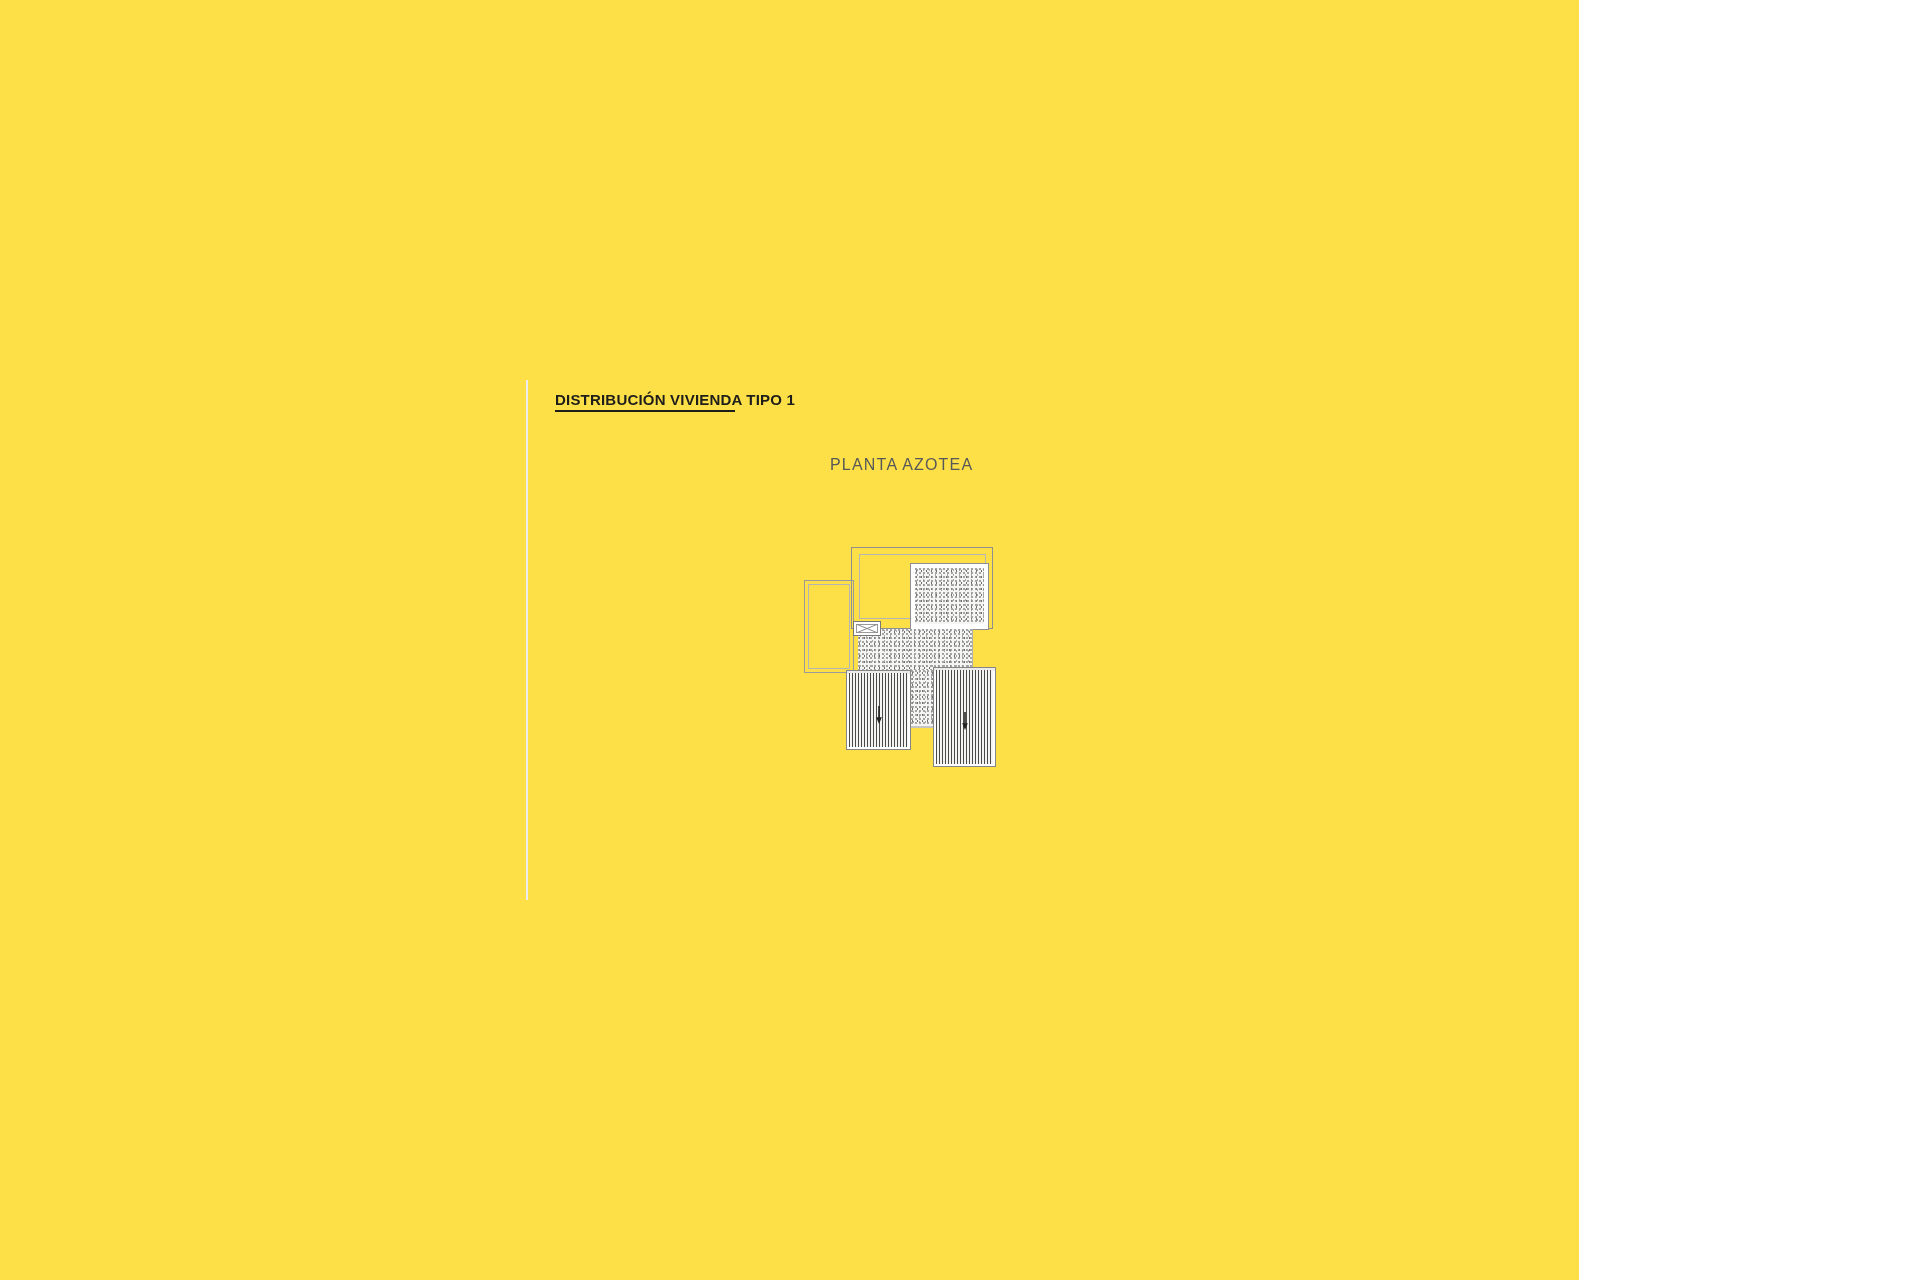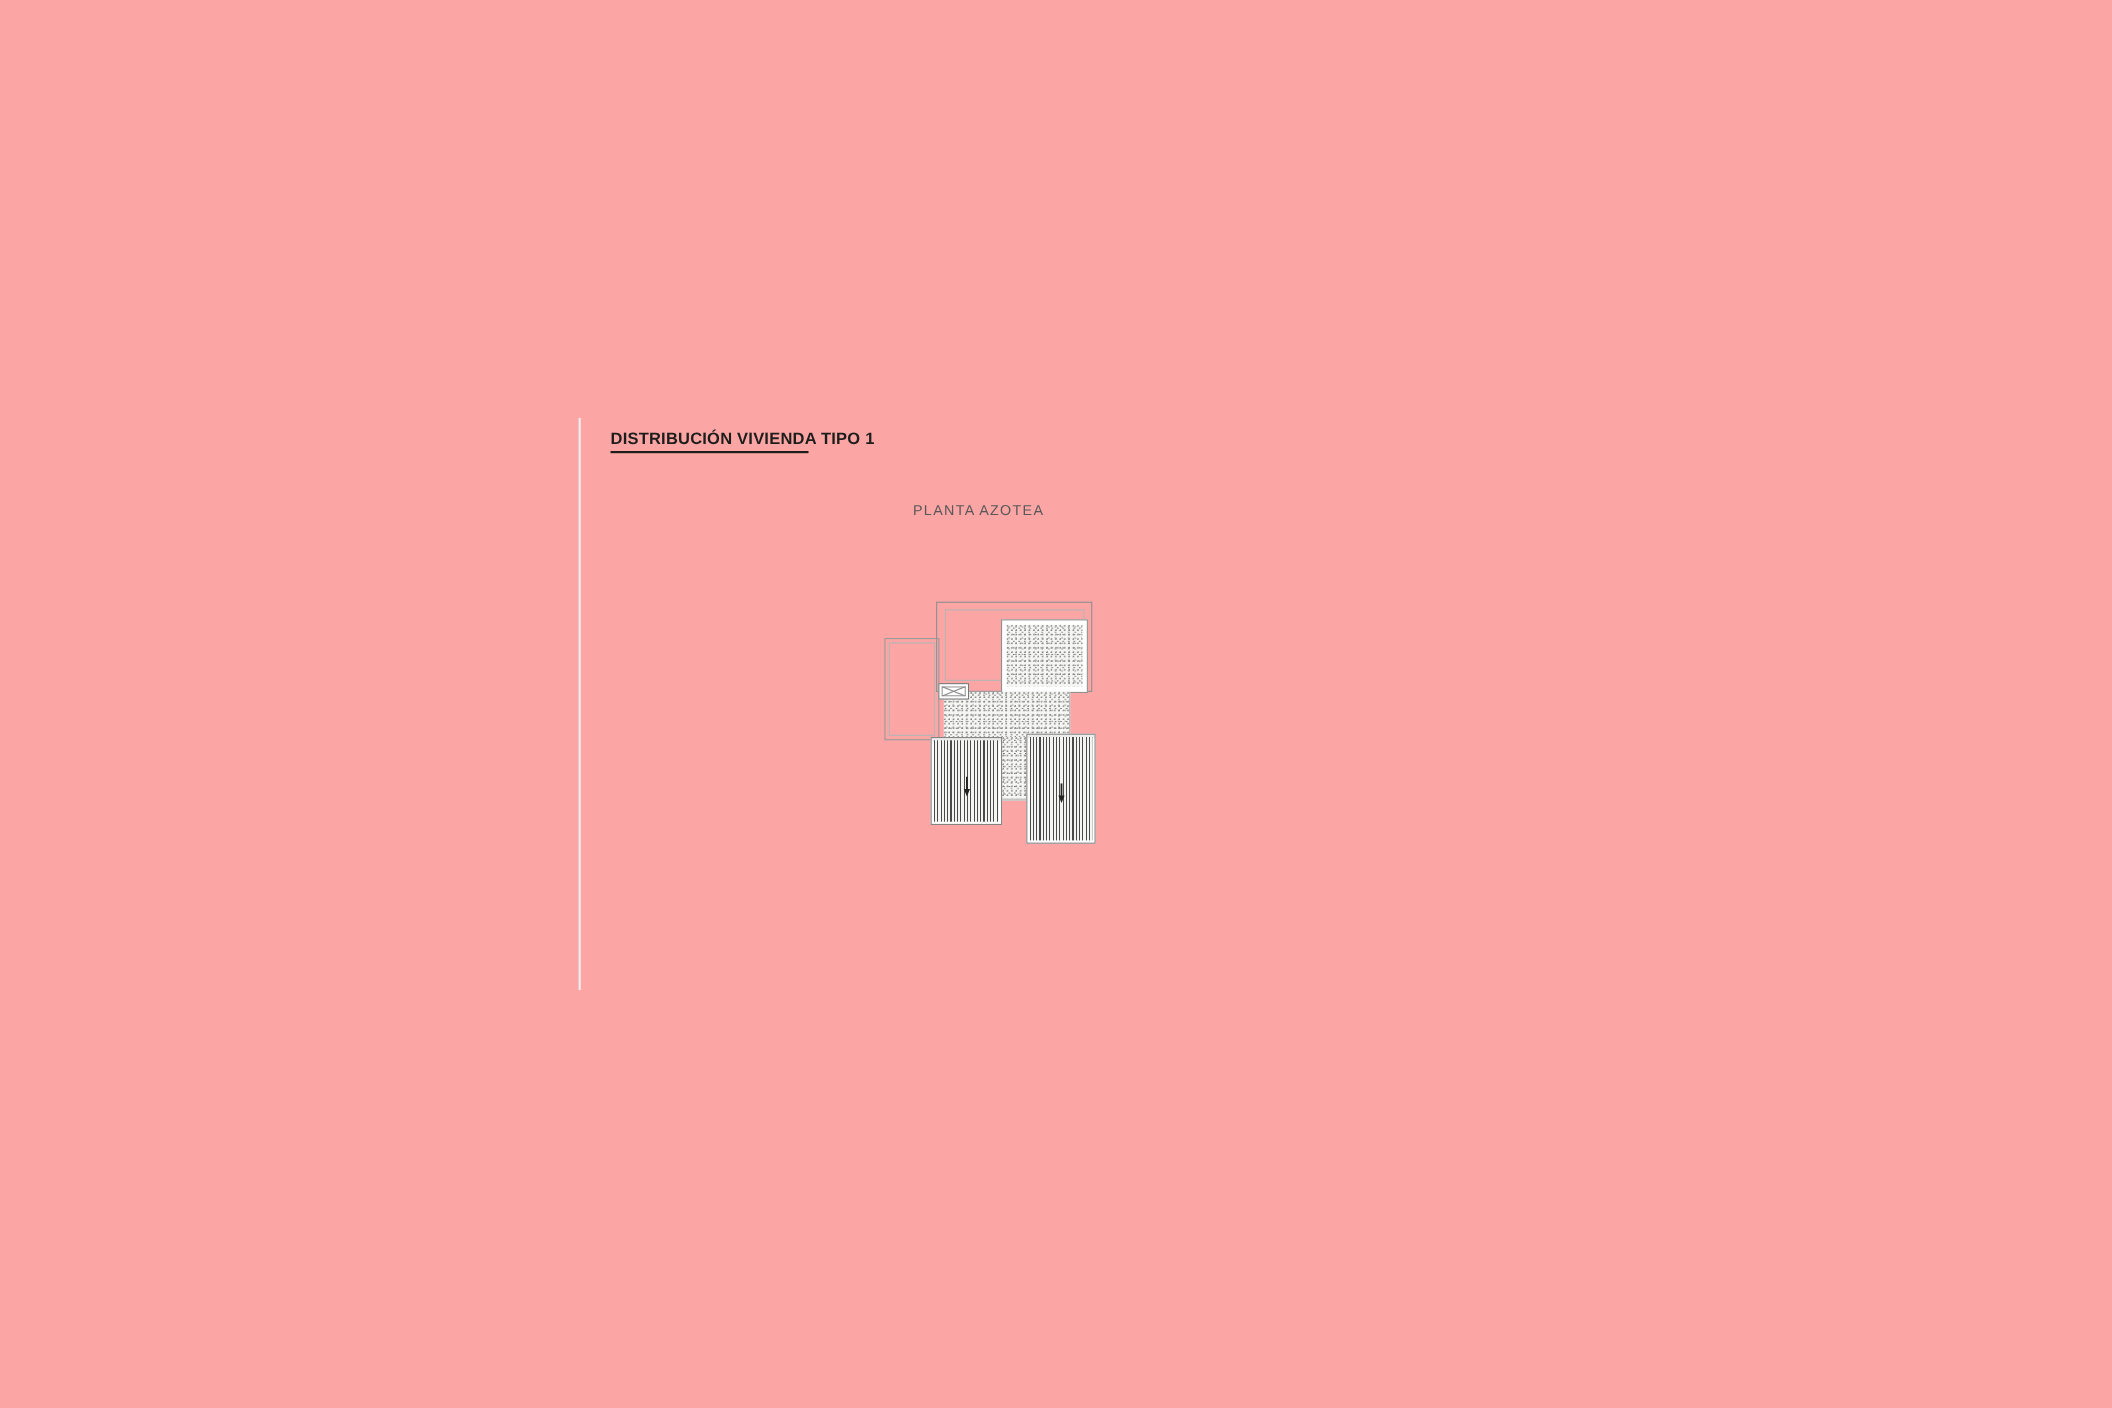--- a/index.html
+++ b/index.html
@@ -1,19 +1,19 @@
 <!DOCTYPE html>
 <html><head>
 <meta charset="utf-8">
 <style>
   html,body{margin:0;padding:0;background:#ffffff;}
   #canvas{
     position:relative;
-    width:1920px;height:1280px;
-    background:#fca5a5;
+    width:1579px;height:1280px;
+    background:#fde047;
     overflow:hidden;
     font-family:"Liberation Sans",sans-serif;
   }
 
   
   .v-rule{
     position:absolute;left:526px;top:380px;
     width:2px;height:520px;background:#ededed;
   }
 
@@ -24,21 +24,21 @@
     letter-spacing:0.2px;white-space:nowrap;
   }
   .title-underline{
     position:absolute;left:555px;top:410px;
     width:180px;height:2px;background:#1d1d1b;
   }
 
   
   .plan-caption{
     position:absolute;left:830px;top:456px;
-    font-size:13px;color:#585858;letter-spacing:1.2px;
+    font-size:16px;color:#585858;letter-spacing:1.2px;
     white-space:nowrap;
   }
 
   
   #plan{position:absolute;left:804px;top:547px;width:194px;height:222px;}
   #plan .abs{position:absolute;box-sizing:border-box;}
 
   .big-rect{left:47px;top:0;width:142px;height:82px;border:1px solid #8f8f8f;z-index:1;}
   .big-rect-inner{left:55px;top:7px;width:127px;height:65px;border:1px solid #b5b5b5;z-index:1;}
 

